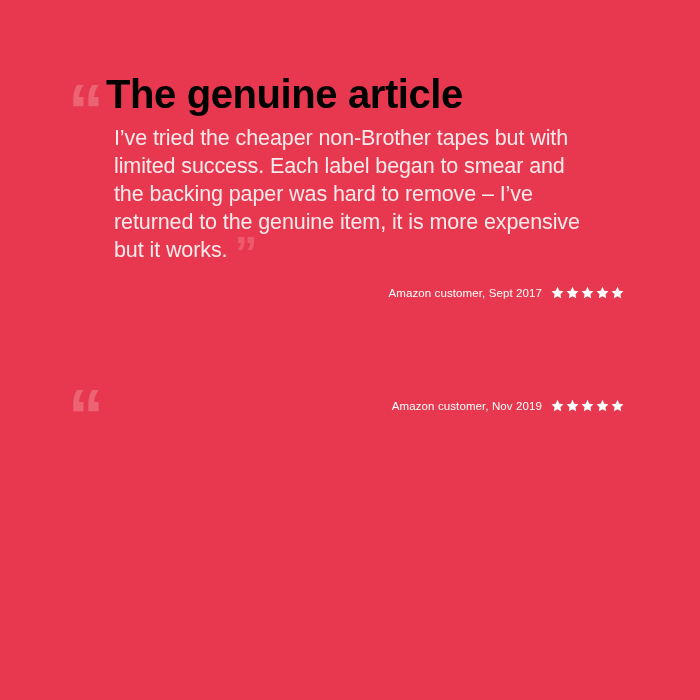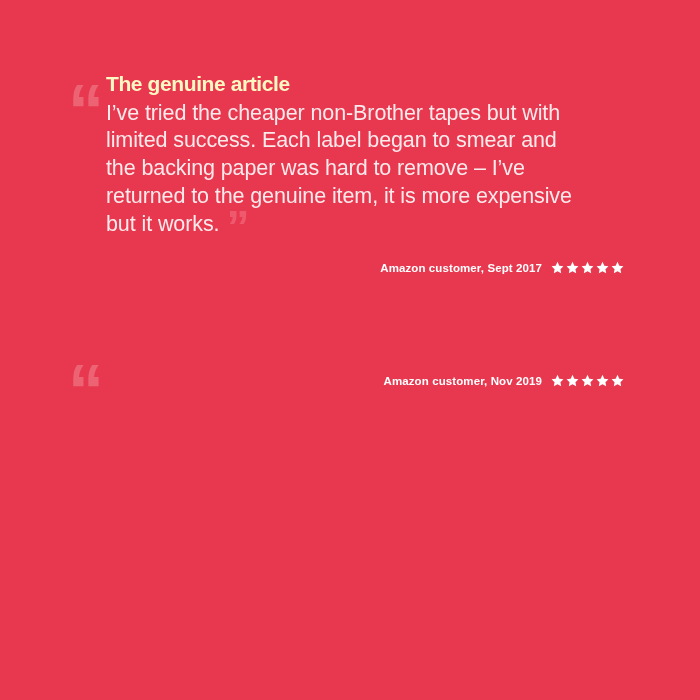--- a/index.html
+++ b/index.html
@@ -39,38 +39,38 @@
     line-height: 1;
     color: #f07f8c;
     opacity: 0.62;
     letter-spacing: -2px;
     user-select: none;
   }
   .body-wrap {
     padding-left: 44px;
   }
   .heading {
-    color: #fef9c3;
-    font-size: 21px;
+    color: #000000;
+    font-size: 40px;
     font-weight: bold;
     line-height: 1.12;
     letter-spacing: -0.4px;
     margin: 0 0 4px 0;
     max-width: 500px;
   }
   .heading .line {
     display: block;
   }
   .quote-text {
     color: #fbeaec;
     font-size: 21.5px;
     font-weight: 400;
     line-height: 1.3;
     letter-spacing: -0.1px;
-    margin: 0;
+    margin: 8px;
     max-width: 486px;
   }
   .quote-close {
     display: inline-block;
     font-family: "Liberation Sans", sans-serif;
     font-size: 46px;
     font-weight: bold;
     line-height: 0;
     color: #f06275;
     opacity: 0.8;
@@ -83,21 +83,21 @@
     margin-top: 22px;
     padding-right: 14px;
     display: flex;
     align-items: center;
     justify-content: flex-end;
     gap: 9px;
   }
   .attr-name {
     color: #ffffff;
     font-size: 11.5px;
-    font-weight: bold;
+    font-weight: normal;
     letter-spacing: 0.1px;
   }
   .stars {
     display: flex;
     gap: 2px;
     align-items: center;
   }
   .star {
     display: block;
     width: 13px;

